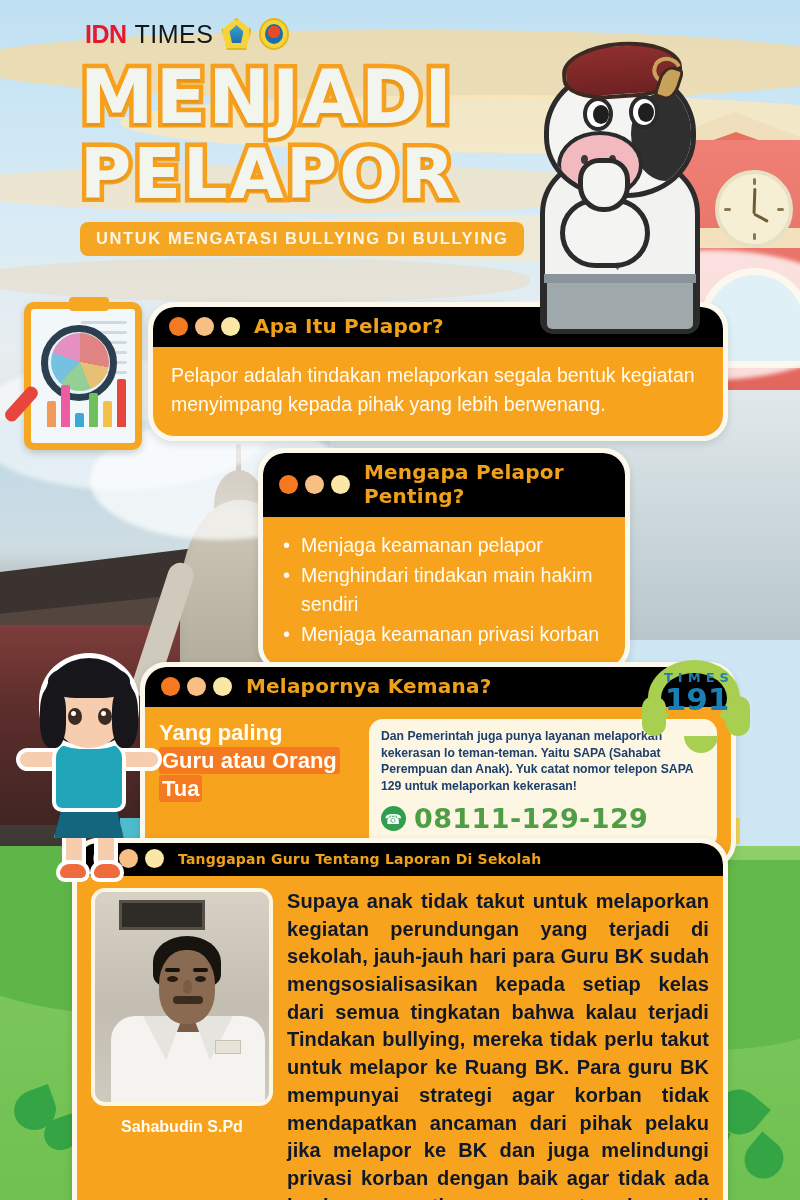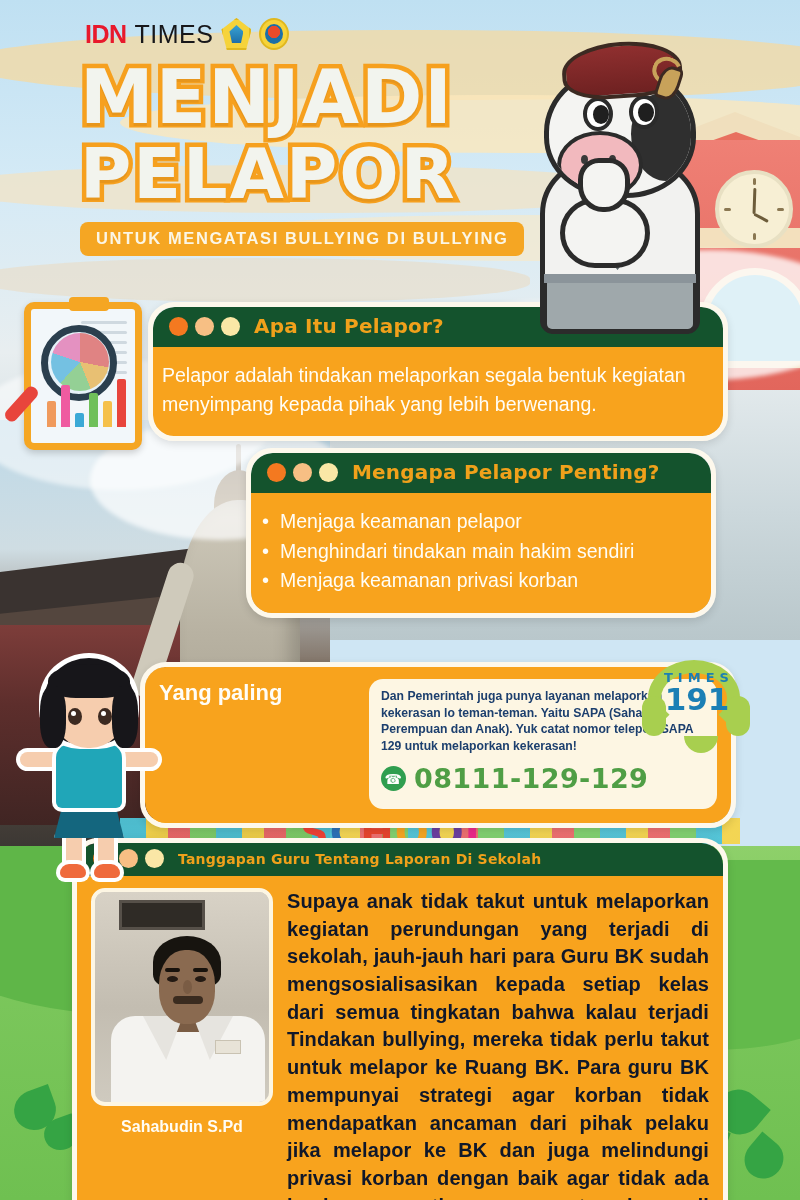--- a/index.html
+++ b/index.html
@@ -282,36 +282,36 @@
     background:#f6cdae; box-shadow:0 0 0 4px #fff;
   }
   .girl-shoe {
     position:absolute; top:212px; width:26px; height:14px;
     background:#ef6a3c; border-radius:9px 9px 5px 5px; box-shadow:0 0 0 4px #fff;
   }
 
   
   .card { position:absolute; z-index:20; }
   .card-head {
-    background:#14532d; border-radius:22px 22px 0 0;
+    background:#000000; border-radius:22px 22px 0 0;
     display:flex; align-items:center; gap:0; padding:7px 16px 9px;
     box-shadow:0 -2px 0 rgba(0,0,0,.02);
   }
   .dots { display:flex; align-items:center; gap:7px; margin-right:14px; }
   .dot { width:19px; height:19px; border-radius:50%; }
   .dot.d1 { background:#f47920; }
   .dot.d2 { background:#f7bf84; }
   .dot.d3 { background:#fae7a6; }
   .card-title {
     font-size:20px; font-weight:bold; color:#f0a11b;
     font-family:"DejaVu Sans", sans-serif; letter-spacing:.2px;
   }
   .card-body {
     background:#f8a31d; border-radius:0 0 20px 20px;
-    color:#fffdf6; padding:14px 9px 17px;
+    color:#fffdf6; padding:14px 18px 17px;
     font-size:19px; line-height:1.45; font-weight:500;
   }
   .card-shell {
     border:5px solid #fdf8ec; border-radius:26px; overflow:hidden;
     box-shadow:0 3px 8px rgba(0,0,0,.12);
   }
 
   
   #card1 { left:148px; top:302px; width:580px; }
   #card1 .card-body { font-size:19.5px; line-height:1.48; }
@@ -334,21 +334,21 @@
     position:absolute; left:10px; top:16px; width:76px; height:76px;
     border:7px solid #2b3f4e; border-radius:50%; background:rgba(210,235,247,.38);
   }
   .mag-handle {
     position:absolute; left:-16px; top:74px; width:13px; height:42px;
     background:#e8453c; border-radius:6px; transform:rotate(42deg);
   }
   .bar { position:absolute; bottom:16px; width:9px; border-radius:2px 2px 0 0; }
 
   
-  #card2 { left:246px; top:448px; width:470px; }
+  #card2 { left:258px; top:448px; width:372px; }
   #card2 .card-body ul { list-style:none; }
   #card2 .card-body li {
     position:relative; padding-left:20px; font-size:19.5px; line-height:1.52;
   }
   #card2 .card-body li::before {
     content:"\2022"; position:absolute; left:2px; top:-1px; font-size:20px;
   }
 
   
   #card3 { left:140px; top:662px; width:596px; }
@@ -615,23 +615,32 @@
   <div class="sapa-badge">
     <div class="sapa-ring"></div>
     <div class="sapa-earL"></div>
     <div class="sapa-earR"></div>
     <div class="sapa-mic"></div>
     <div class="sapa-txt1">TIMES</div>
     <div class="sapa-txt2">191</div>
   </div>
 
   <div class="card card-shell" id="card3">
+    <div class="card-head">
+      <span class="dots">
+        <span class="dot d1"></span>
+        <span class="dot d2"></span>
+        <span class="dot d3"></span>
+      </span>
+      <span class="card-title">Melapornya Kemana?</span>
+    </div>
     <div class="card-body">
       <div class="c3-left">
         <div>Yang paling</div>
+        <span class="hl">Guru atau Orang Tua</span>
       </div>
       <div class="c3-right">
         <div class="c3-note">Dan Pemerintah juga punya layanan  melaporkan kekerasan lo teman-teman. Yaitu SAPA (Sahabat Perempuan dan Anak). Yuk catat nomor telepon SAPA 129 untuk melaporkan kekerasan!</div>
         <div class="c3-phone">
           <span class="phone-ic">☎</span>
           <span>08111-129-129</span>
         </div>
       </div>
     </div>
   </div>

